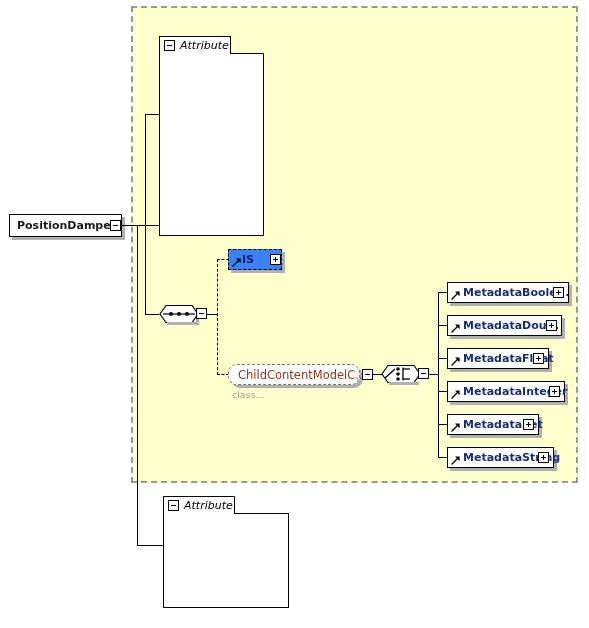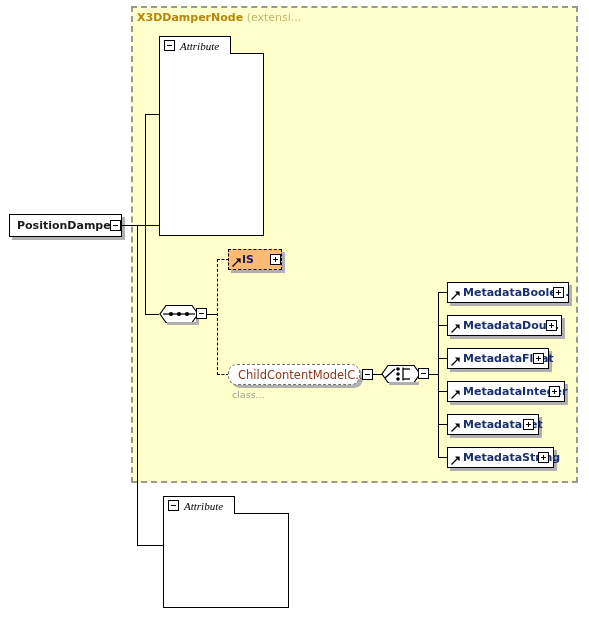--- a/index.html
+++ b/index.html
@@ -106,21 +106,20 @@
     top: 2px;
     width: 1px;
     height: 5px;
     background: #000000;
   }
 
   
   .attr-panel {
     position: absolute;
     box-sizing: border-box;
-    font-family: Liberation Serif, serif;
   }
   .attr-tab {
     position: absolute;
     left: 0;
     top: 0;
     height: 18px;
     box-sizing: border-box;
     background: #ffffff;
     border: 1px solid #000000;
     border-bottom: none;
@@ -191,21 +190,21 @@
     left: 0;
     top: 0;
     width: 40px;
     height: 22px;
   }
 
   
   .ref-box {
     position: absolute;
     box-sizing: border-box;
-    background: #fdba74;
+    background: #3b82f6;
     border: 1px dashed #000000;
     box-shadow: 3px 3px 0 0 #b0b0b0;
     display: flex;
     align-items: center;
     font-size: 11px;
     font-weight: bold;
     color: #1a1a6e;
     white-space: nowrap;
   }
   .ref-box .label {
@@ -256,21 +255,20 @@
     height: 9px;
     pointer-events: none;
   }
 </style>
 </head>
 <body>
 
 <div id="canvas">
 
   <div class="ext-region"></div>
-  <div class="ext-title"><span>X3DDamperNode</span><span class="dim">&nbsp;</span><span class="dim">(extensi...</span></div>
 
   <div class="elem-box" style="left:9px; top:214px; width:113px; height:23px;">
     <span class="label">PositionDamper</span>
   </div>
   <div class="expander" style="left:110px; top:220px;"></div>
 
   <div class="ln h" style="left:121px; top:225px; width:45px;"></div>
 
   <div class="ln v" style="left:145px; top:114px; height:111px;"></div>
   <div class="ln h" style="left:145px; top:114px; width:16px;"></div>

